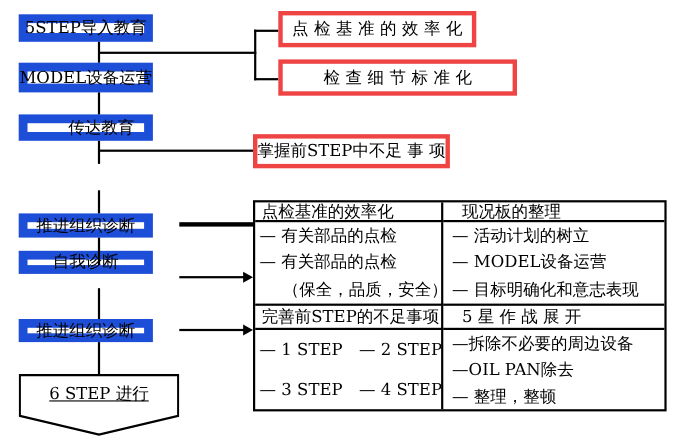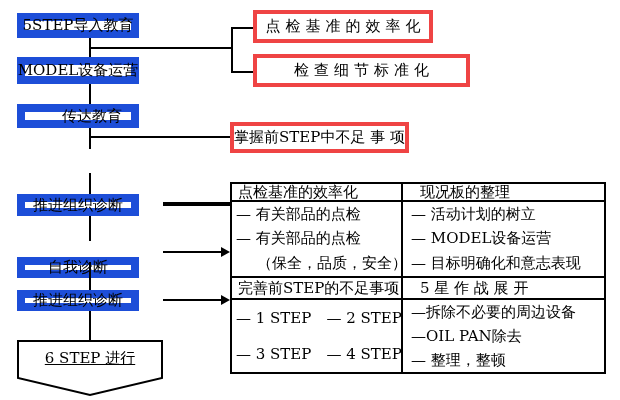--- a/index.html
+++ b/index.html
@@ -52,21 +52,21 @@
 </style>
 </head>
 <body>
 
 <div class="canvas">
 
   <div class="fbox" style="top:13px;height:25px;">5STEP导入教育</div>
   <div class="fbox" style="top:57px;height:27px;">MODEL设备运营</div>
   <div class="fbox" style="top:104px;height:24px;padding-left:28px;">传达教育</div>
   <div class="fbox" style="top:194px;height:22px;">推进组织诊断</div>
-  <div class="fbox" style="top:257px;height:21px;">自我诊断</div>
+  <div class="fbox" style="top:228px;height:21px;">自我诊断</div>
   <div class="fbox" style="top:290px;height:21px;">推进组织诊断</div>
 
   <div class="pentagon">
     <svg width="146" height="58" viewBox="0 0 146 58">
       <polygon points="1,1 145,1 145,38 73,55 1,38" fill="#ffffff" stroke="#000000" stroke-width="2"></polygon>
     </svg>
     <span class="plabel">6 STEP 进行</span>
   </div>
 
   <div class="vline" style="left:89px;top:38px;height:19px;"></div>

